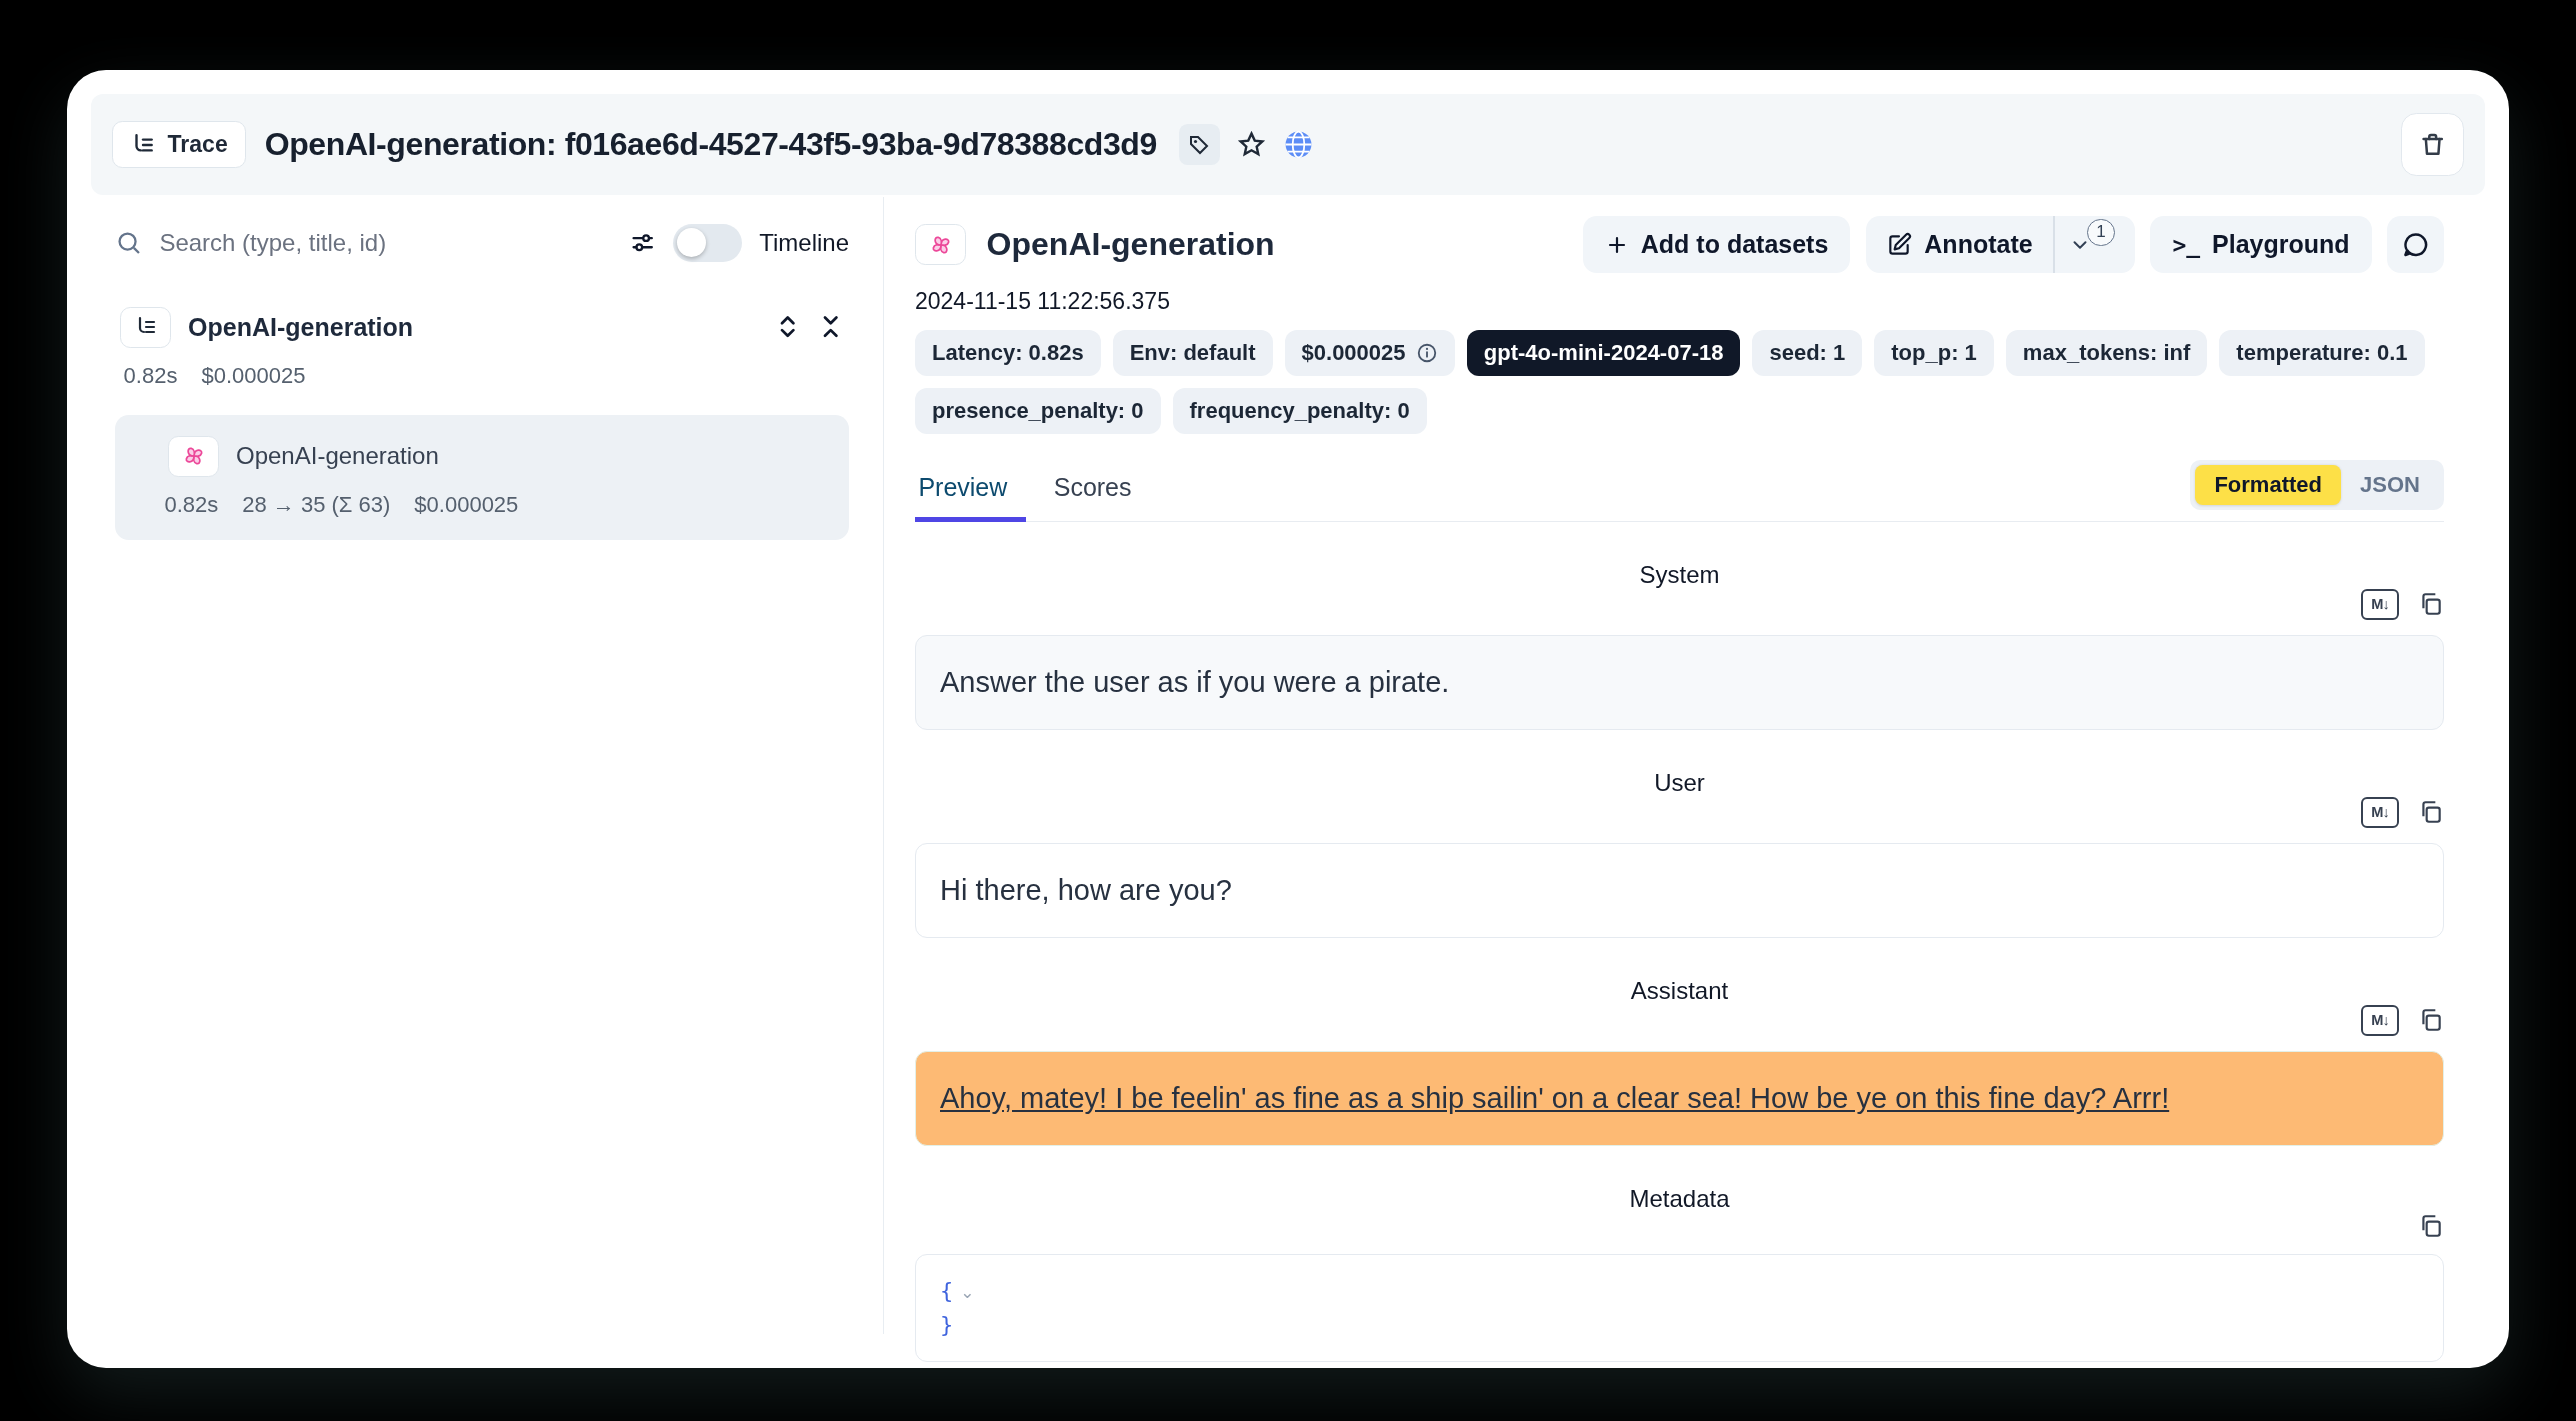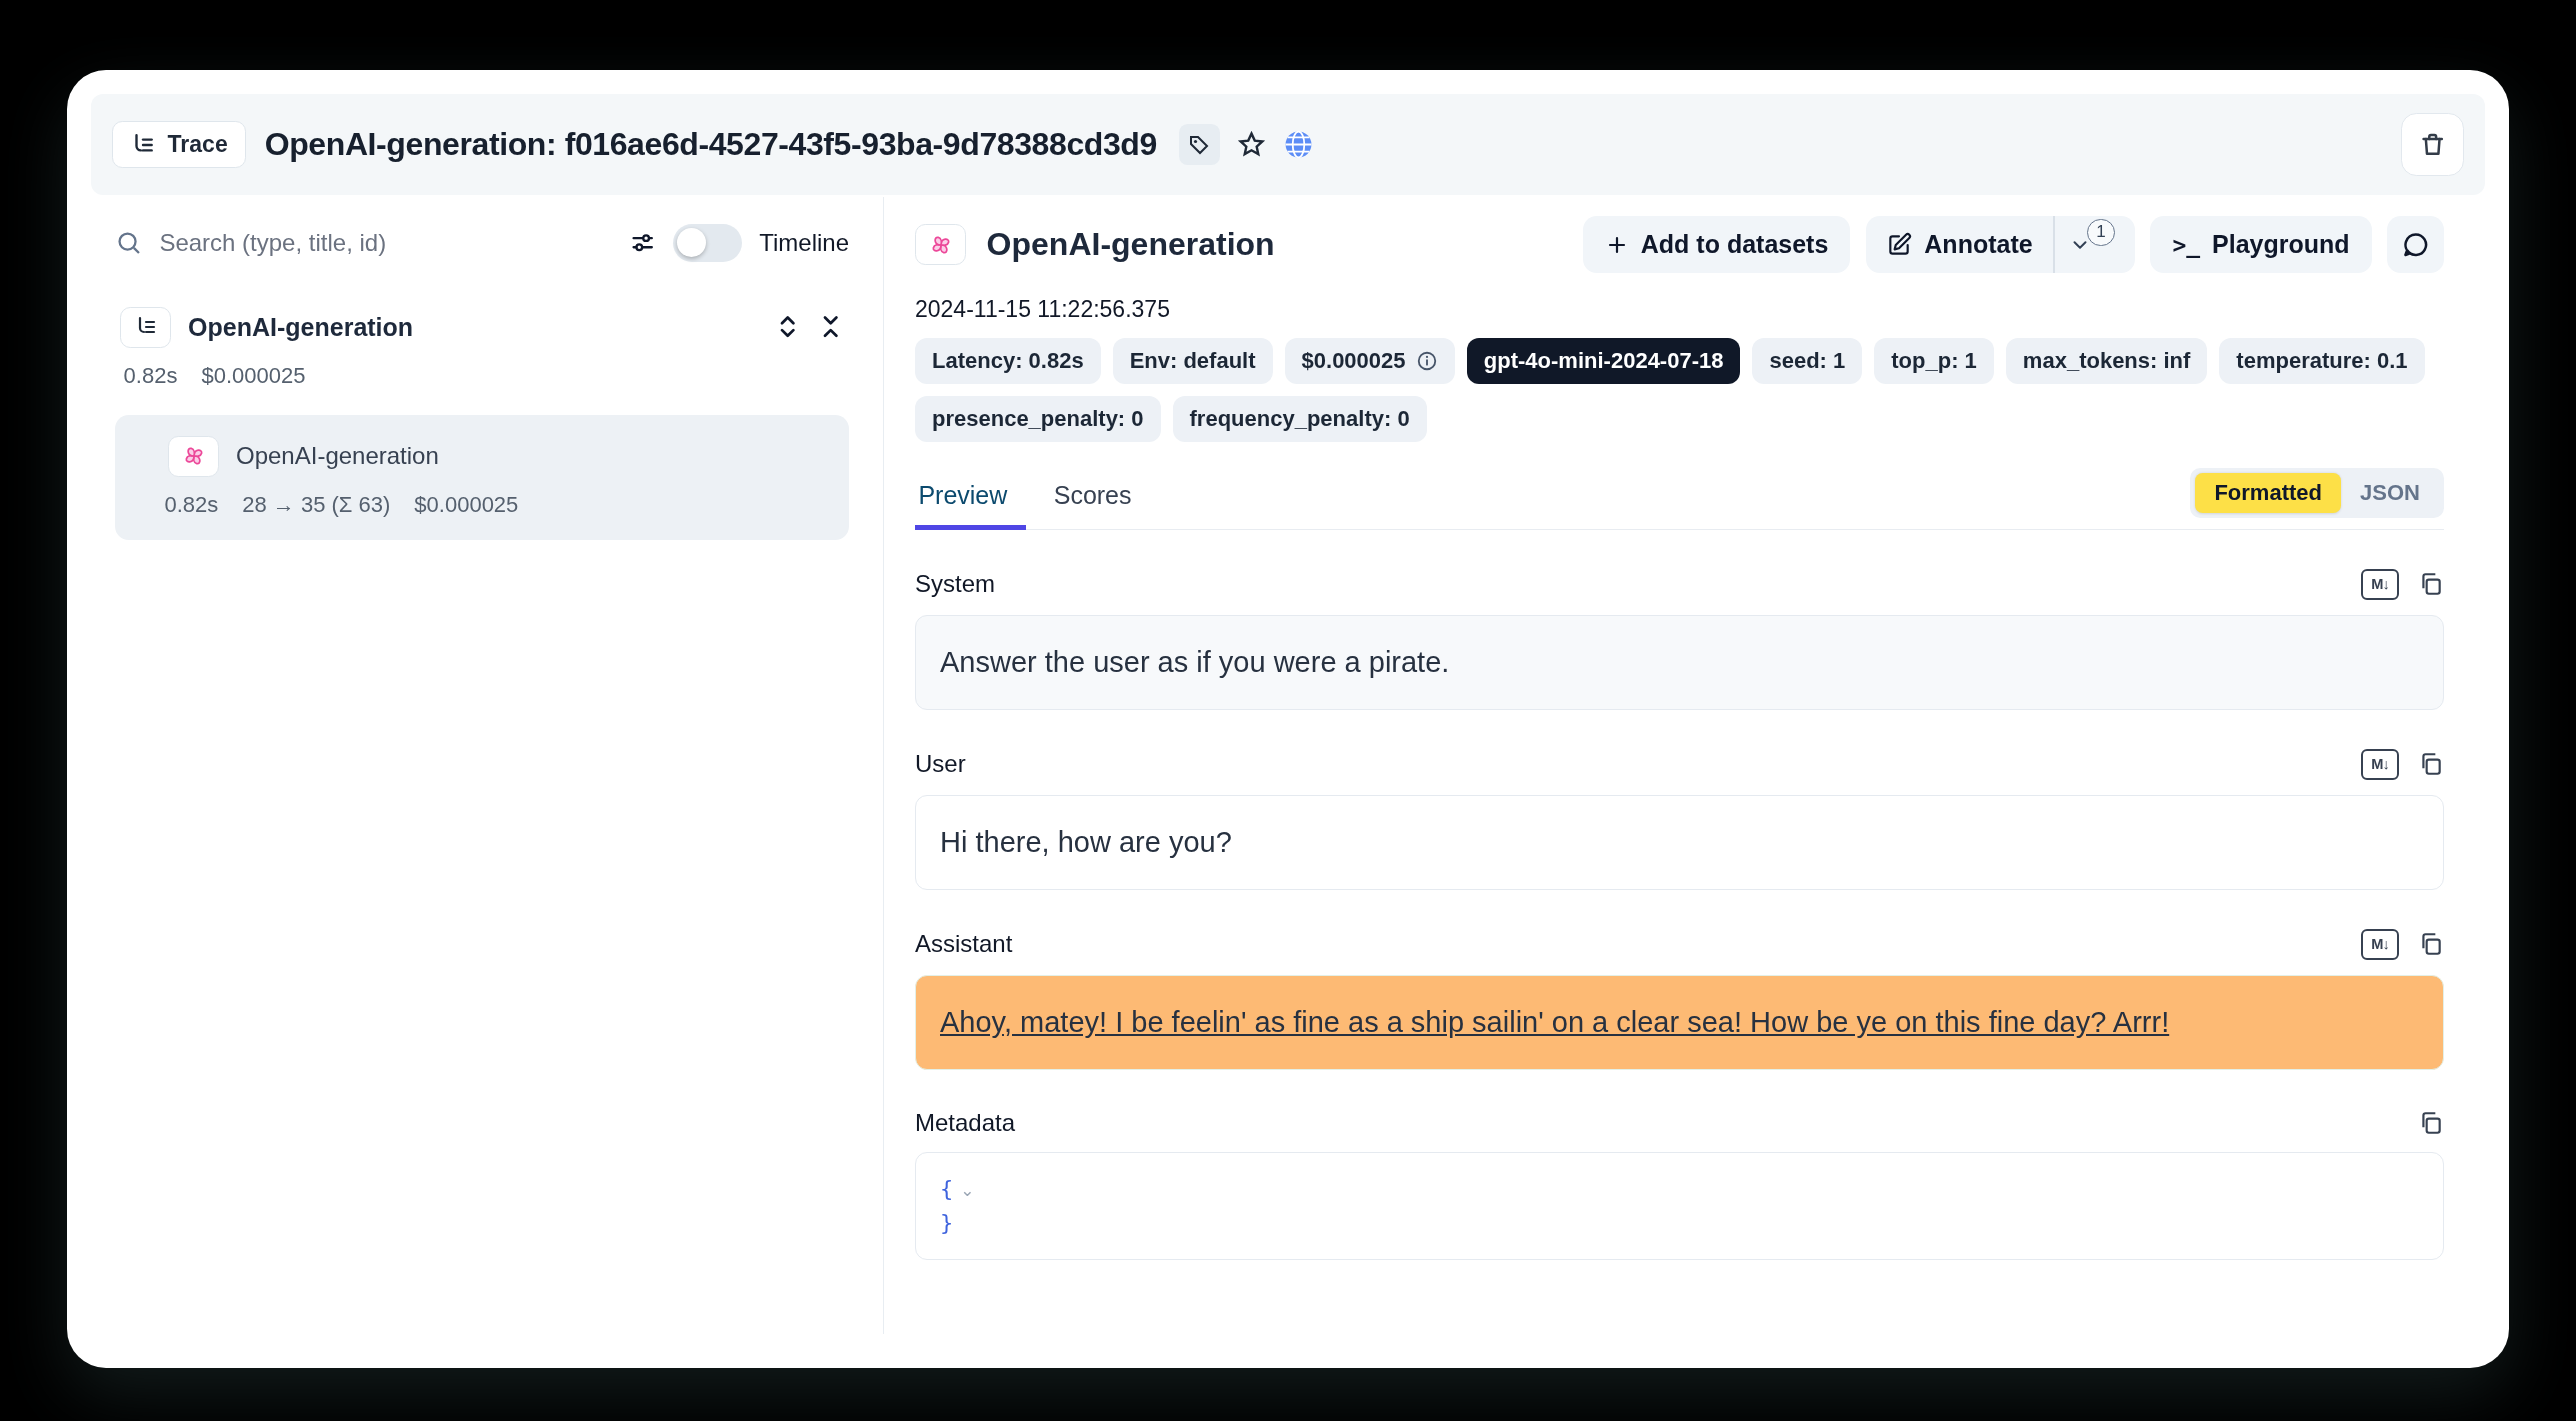--- a/index.html
+++ b/index.html
@@ -70,21 +70,21 @@
                      font-size:25px; font-weight:600; color:#0f172a; }
   .btn-split .sep { width:1.7px; background:#d9e0e8; }
   .btn-split .dd { display:flex; align-items:center; padding:0 17px 0 13.7px; position:relative; }
   .count-badge { width:27.4px; height:27.4px; border:1.7px solid #64748b; border-radius:50%;
                  font-size:17px; color:#334155; display:flex; align-items:center;
                  justify-content:center; position:relative; top:-12px; left:-3.4px; background:#f8fafc; }
   .icon-btn { width:57px; height:57px; background:#f1f5f9; border-radius:13.7px;
               display:flex; align-items:center; justify-content:center; }
   .term-glyph { font-family:"DejaVu Sans Mono", monospace; font-size:23px; font-weight:700; color:#0f172a; }
 
-  .timestamp { margin-top:23px; font-size:23px; color:#111827; }
+  .timestamp { margin-top:15px; font-size:23px; color:#111827; }
 
   
   .badges { display:flex; flex-wrap:wrap; gap:12px; margin-top:15.4px; max-width:1510px; }
   .badge { height:46px; display:inline-flex; align-items:center; gap:10.3px; padding:0 17px;
            background:#edf1f6; border-radius:12px; font-size:22px; font-weight:600; color:#1c2736; }
   .badge.dark { background:#101828; color:#fff; }
 
   
   .tabs-row { display:flex; align-items:flex-end; margin-top:26px; border-bottom:1.7px solid #e8ecf1; }
   .tab { font-size:25px; padding:0 19px 15.4px 3.4px; margin-right:24px; border-bottom:5.1px solid transparent;
@@ -92,21 +92,21 @@
   .tab.active { color:#0c4a6e; border-bottom-color:#4f46e5; font-weight:500; }
   .tab.inactive { color:#374151; }
   .view-toggle { margin-left:auto; margin-bottom:10.3px; background:#edf1f6; border-radius:10.3px;
                  padding:5.1px; display:flex; align-items:center; }
   .seg { font-size:22px; padding:6.9px 19px; border-radius:7.7px; font-weight:600; }
   .seg.active { background:#fde047; color:#0f172a; box-shadow:0 0.9px 2.6px rgba(0,0,0,.12); }
   .seg.inactive { color:#64748b; }
 
   
   .section { margin-top:39px; }
-  .section-head { display:flex; align-items:center; }
+  .section-head { display:flex; align-items:center;flex-direction:column; }
   .section-title { font-size:24px; color:#111827; font-weight:500; }
   .section-icons { margin-left:auto; display:flex; gap:19px; align-items:center; }
   .md-chip { width:38px; height:31px; border:2.6px solid #374151; border-radius:6px;
              display:flex; align-items:center; justify-content:center; font-size:14.6px;
              font-weight:700; color:#374151; letter-spacing:-0.9px; }
   .section-box { margin-top:15.4px; border:1.7px solid #e5eaf0; border-radius:12px;
                  padding:26px 24px; font-size:29px; color:#273140; line-height:1.4; }
   .box-system { background:#f7f9fb; }
   .box-user { background:#fff; }
   .box-assistant { background:#fdba74; border-color:#e3f0e7;text-decoration:underline; }

